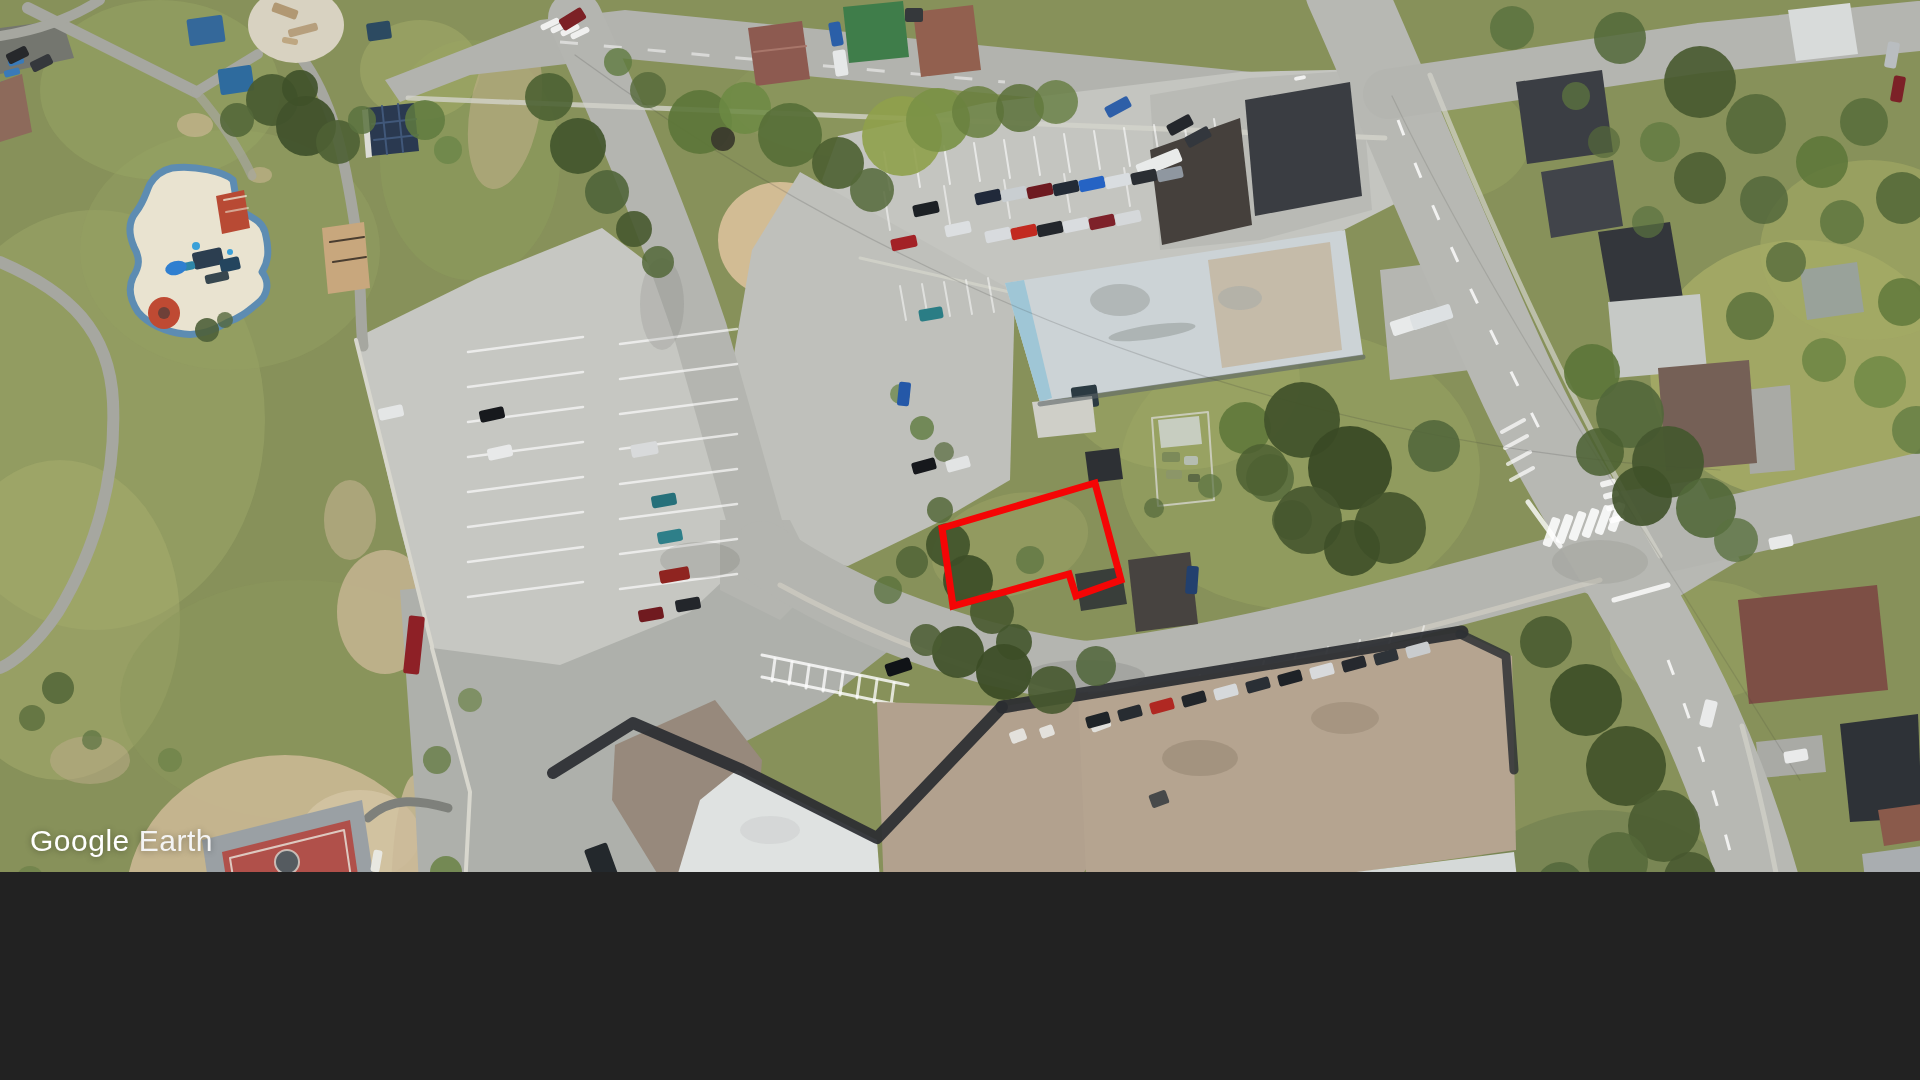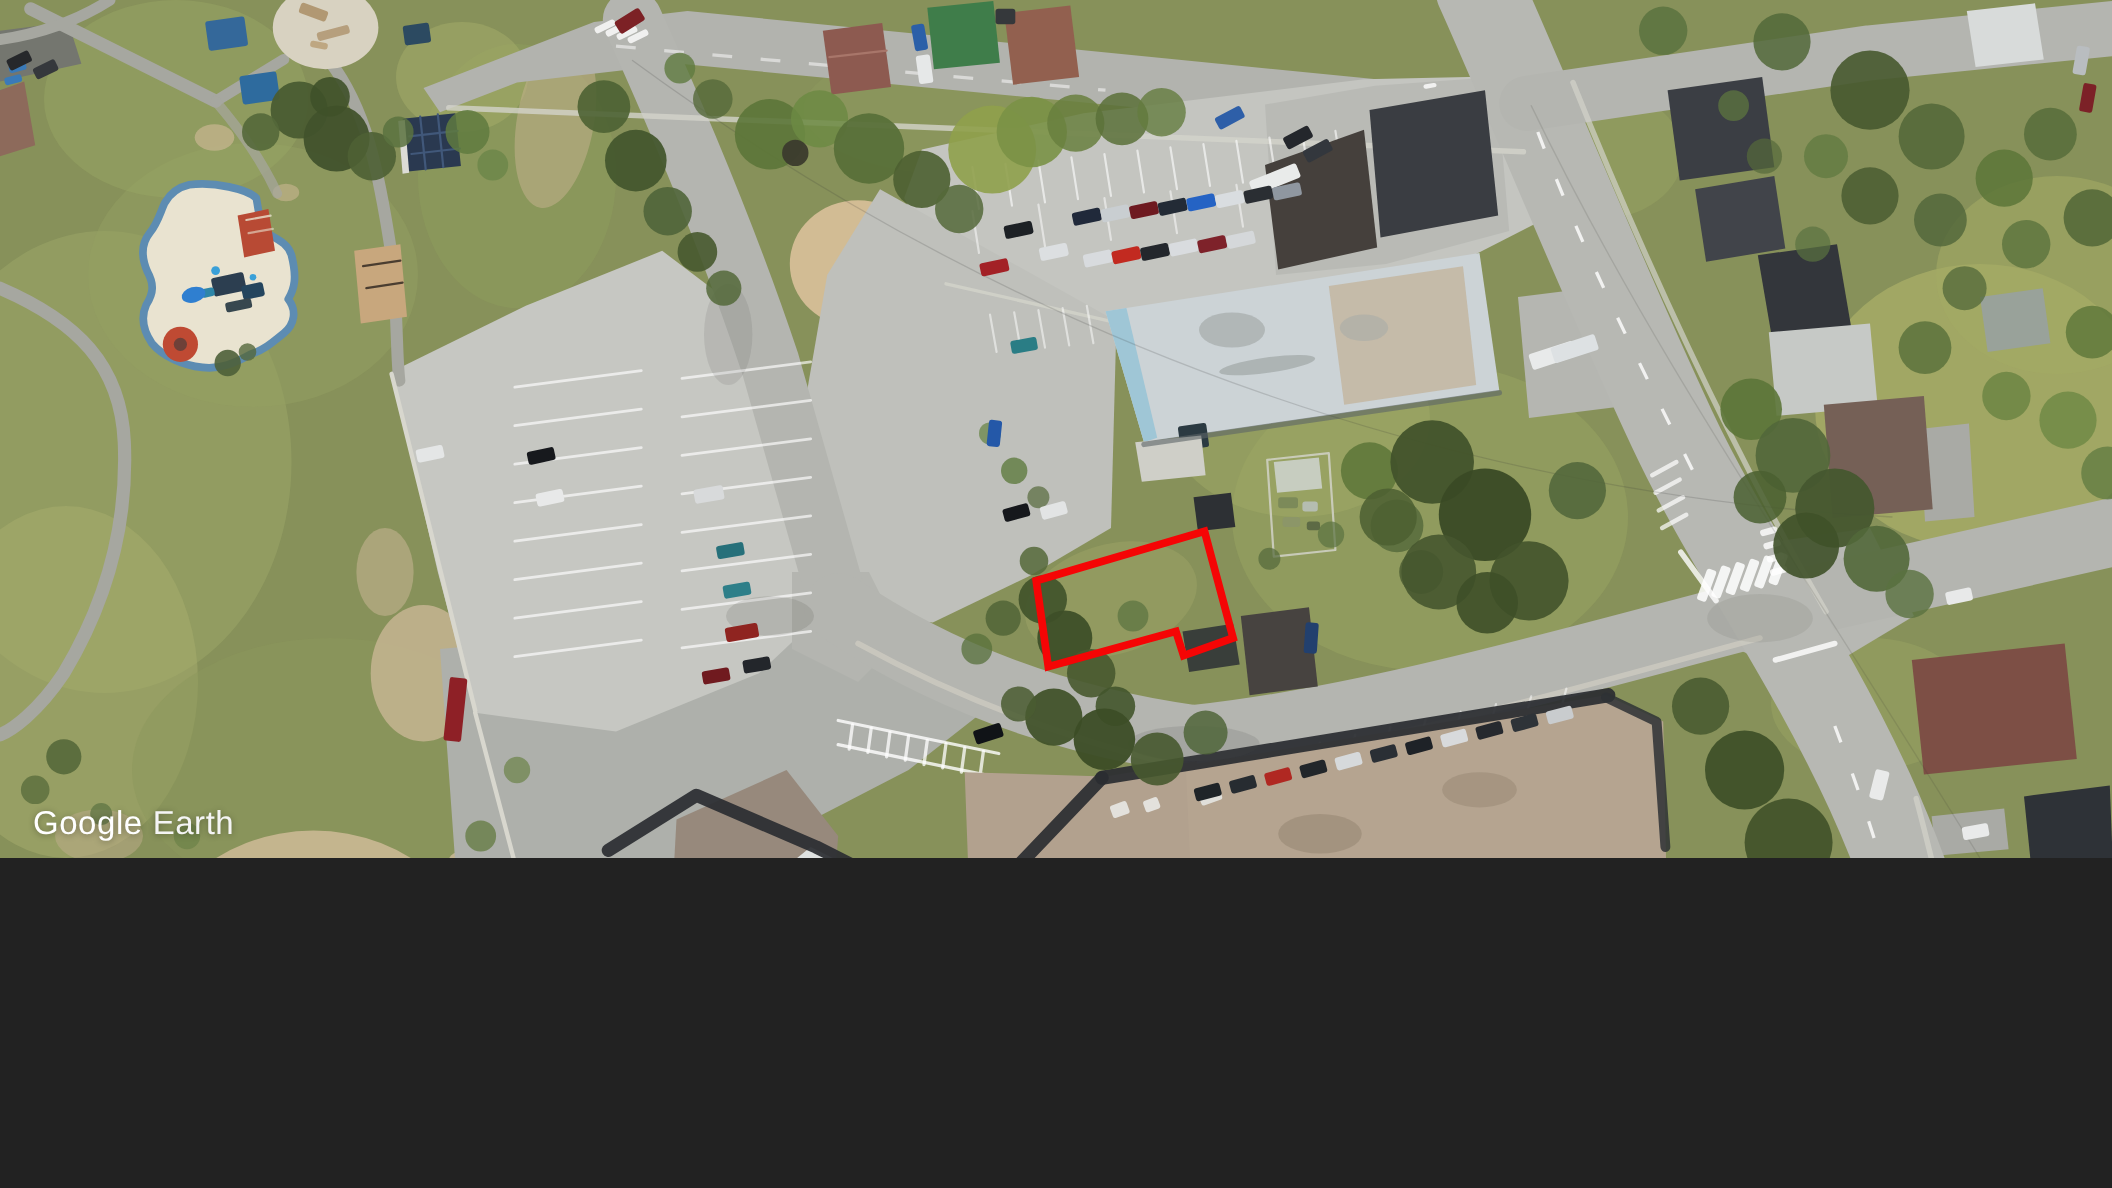--- a/index.html
+++ b/index.html
@@ -1,16 +1,16 @@
 <!DOCTYPE html>
 <html><head>
 <meta charset="utf-8">
 <style>
   html,body{margin:0;padding:0;background:#222;}
-  .stage{position:relative;width:1920px;height:780px;overflow:hidden;background:#87915a;}
+  .stage{position:relative;width:1920px;height:872px;overflow:hidden;background:#87915a;}
   svg{position:absolute;inset:0;display:block;}
   .watermark{
     position:absolute;left:30px;bottom:14px;
     font-family:"Liberation Sans", sans-serif;
     font-size:30px;color:#ffffff;letter-spacing:.5px;
     text-shadow:0 1px 6px rgba(0,0,0,.35);
     user-select:none;
   }
   .watermark .g{font-weight:500;margin-right:9px;}
   .watermark .e{font-weight:400;color:#f4f4f4;}

